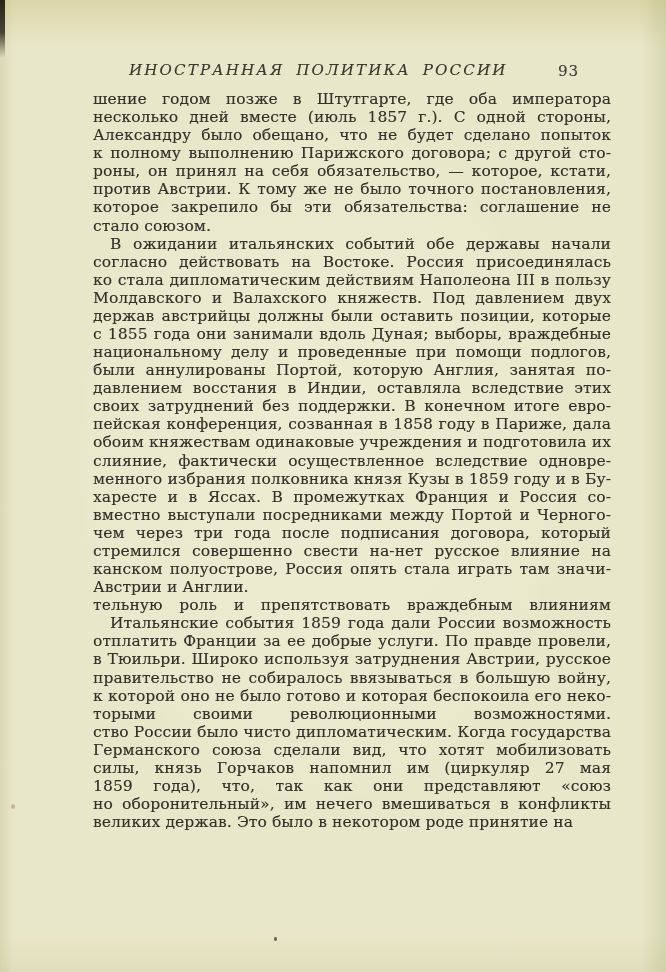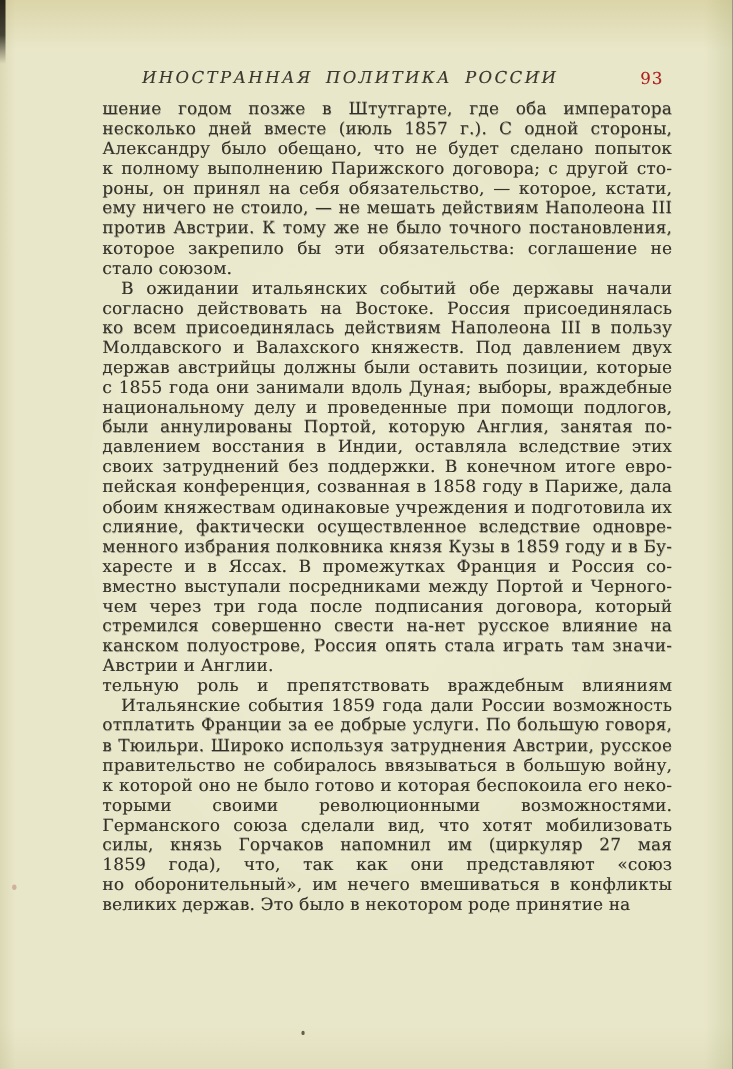--- a/index.html
+++ b/index.html
@@ -37,23 +37,23 @@
   .speck-header { left: 488px; top: 64px; width: 3px; height: 3px; background: #aaa58a; opacity: .8; }
 
   .running-head {
     position: absolute; left: 129px; top: 61px;
     font-style: italic; font-size: 15px; letter-spacing: 2.2px; word-spacing: 5px;
     white-space: nowrap;
     color: #3a382e;
     text-shadow: 0.3px 0.3px 0 rgba(45,42,30,0.35);
   }
   .page-number {
-    position: absolute; left: 582px; top: 62px;
+    position: absolute; left: 558px; top: 62px;
     font-size: 15px; letter-spacing: 1px;
-    color: #b91c1c;
+    color: #404040;
     text-shadow: 0.3px 0.3px 0 rgba(45,42,30,0.35);
   }
 
   .body-text {
     position: absolute; left: 57px; top: 90px; width: 554px;
   }
   .line {
     height: 18.08px; line-height: 18.08px;
     font-size: 15.4px;
     text-align: justify; text-align-last: justify;
@@ -85,51 +85,51 @@
   <div class="running-head">ИНОСТРАННАЯ ПОЛИТИКА РОССИИ</div>
 
   <div class="page-number">93</div>
 
   <div class="body-text">
       <div class="line">шение годом позже в Штутгарте, где оба императора провели</div>
       <div class="line">несколько дней вместе (июль 1857 г.). С одной стороны,</div>
       <div class="line">Александру было обещано, что не будет сделано попыток</div>
       <div class="line">к полному выполнению Парижского договора; с другой сто-</div>
       <div class="line">роны, он принял на себя обязательство, — которое, кстати,</div>
-      <div class="line">ему ничего не стоило, — не мешать действиям Наполеона III</div>
       <div class="line">против Австрии. К тому же не было точного постановления,</div>
       <div class="line">которое закрепило бы эти обязательства: соглашение не</div>
       <div class="line last">стало союзом.</div>
       <div class="line indent">В ожидании итальянских событий обе державы начали</div>
       <div class="line">согласно действовать на Востоке. Россия присоединялась</div>
-      <div class="line">ко всем присоединялась действиям Наполеона III в пользу</div>
+      <div class="line">ко стала дипломатическим действиям Наполеона III в пользу</div>
       <div class="line">Молдавского и Валахского княжеств. Под давлением двух</div>
       <div class="line">держав австрийцы должны были оставить позиции, которые</div>
       <div class="line">с 1855 года они занимали вдоль Дуная; выборы, враждебные</div>
       <div class="line">национальному делу и проведенные при помощи подлогов,</div>
       <div class="line">были аннулированы Портой, которую Англия, занятая по-</div>
       <div class="line">давлением восстания в Индии, оставляла вследствие этих</div>
       <div class="line">своих затруднений без поддержки. В конечном итоге евро-</div>
       <div class="line">пейская конференция, созванная в 1858 году в Париже, дала</div>
       <div class="line">обоим княжествам одинаковые учреждения и подготовила их</div>
       <div class="line">слияние, фактически осуществленное вследствие одновре-</div>
       <div class="line">менного избрания полковника князя Кузы в 1859 году и в Бу-</div>
       <div class="line">харесте и в Яссах. В промежутках Франция и Россия со-</div>
       <div class="line">вместно выступали посредниками между Портой и Черного-</div>
       <div class="line">чем через три года после подписания договора, который</div>
       <div class="line">стремился совершенно свести на-нет русское влияние на Бал-</div>
       <div class="line">канском полуострове, Россия опять стала играть там значи-</div>
       <div class="line last">Австрии и Англии.</div>
       <div class="line">тельную роль и препятствовать враждебным влияниям</div>
       <div class="line indent">Итальянские события 1859 года дали России возможность</div>
-      <div class="line">отплатить Франции за ее добрые услуги. По большую говоря,</div>
+      <div class="line">отплатить Франции за ее добрые услуги. По правде провели,</div>
       <div class="line">в Тюильри. Широко используя затруднения Австрии, русское</div>
       <div class="line">правительство не собиралось ввязываться в большую войну,</div>
       <div class="line">к которой оно не было готово и которая беспокоила его неко-</div>
       <div class="line">торыми своими революционными возможностями. Вмешатель-</div>
+      <div class="line">ство России было чисто дипломатическим. Когда государства</div>
       <div class="line">Германского союза сделали вид, что хотят мобилизовать свои</div>
       <div class="line">силы, князь Горчаков напомнил им (циркуляр 27 мая</div>
       <div class="line">1859 года), что, так как они представляют «союз исключитель-</div>
       <div class="line">но оборонительный», им нечего вмешиваться в конфликты</div>
       <div class="line last">великих держав. Это было в некотором роде принятие на</div>
     </div>
 
 </div>
 
 </body></html>

